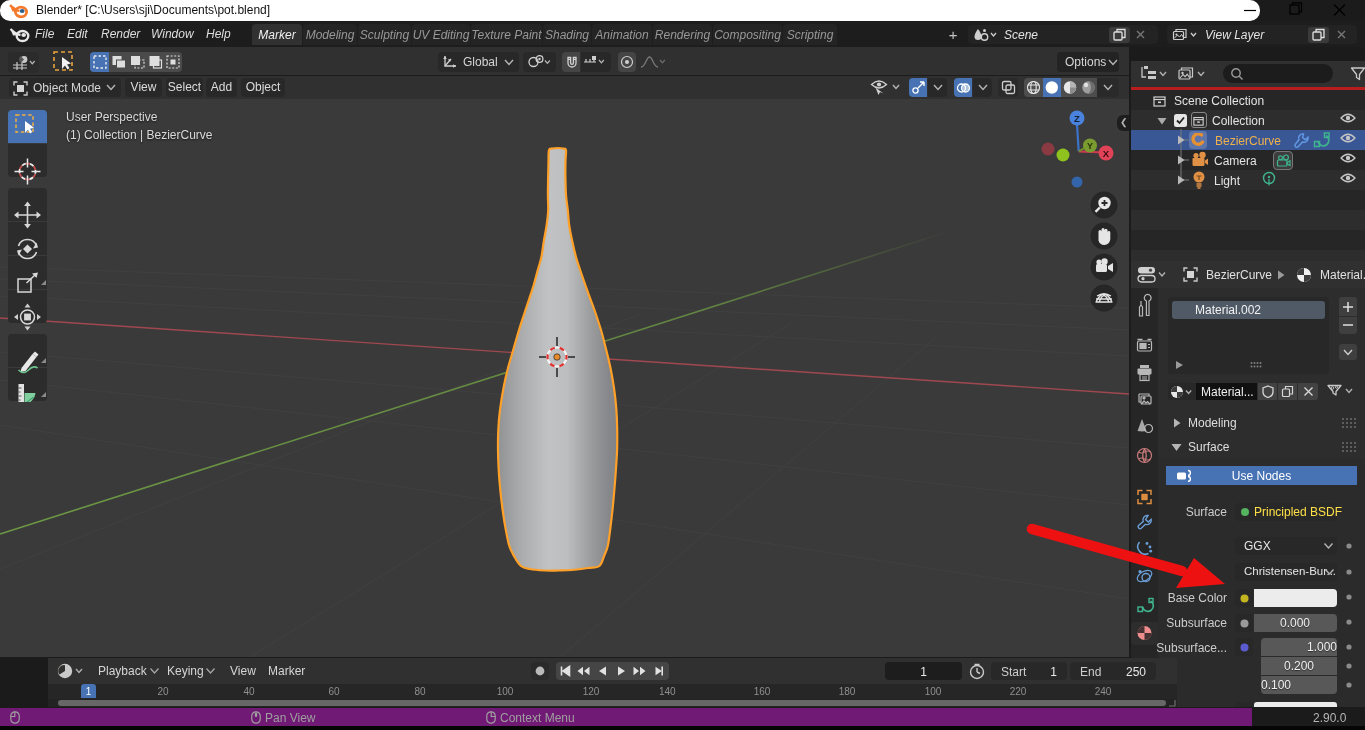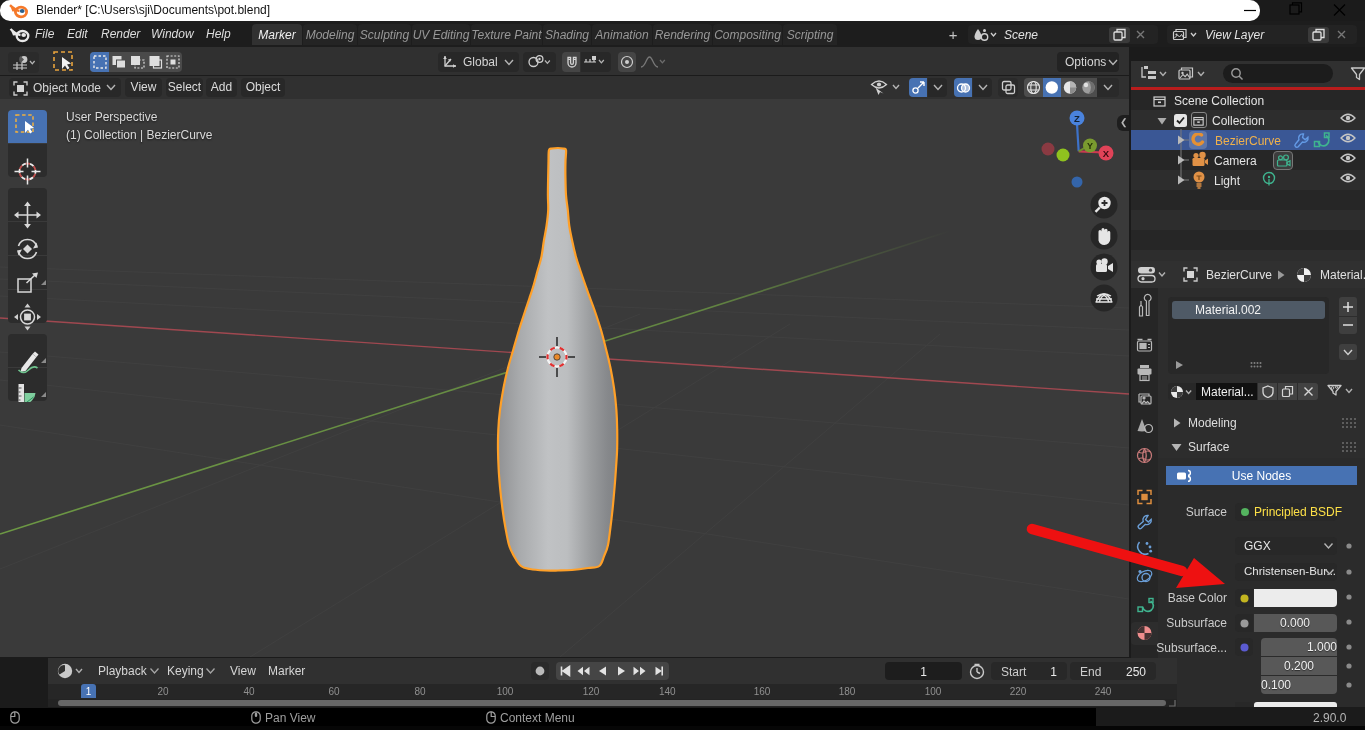--- a/index.html
+++ b/index.html
@@ -31,21 +31,21 @@
 .tool.sel { background:#4772b3; }
 
 
 #outliner { left:1131px; top:61px; width:234px; height:212px; background:#b91c1c; overflow:hidden; }
 #props { left:1131px; top:261px; width:234px; height:446px; background:#2d2d2d; overflow:hidden; }
 
 
 #timeline { left:0; top:658px; width:1129px; height:49px; background:#303030;margin-left:48px; }
 
 
-#status { left:0; top:708px; width:1096px; height:18px; background:#000000; color:#9f9f9f; }
+#status { left:0; top:708px; width:1252px; height:18px; background:#701a75; color:#9f9f9f; }
 #blackstrip { left:0; top:726px; width:1365px; height:4px; background:#060606; }
 
 .orow { position:absolute; left:0; width:234px; height:20px; }
 .prow-label { position:absolute; font-size:12px; color:#cccccc; text-align:right; }
 </style>
 </head>
 <body>
 
 <div class="abs" id="titlebar">
   <svg class="abs" style="left:9px;top:2px" width="20" height="17" viewBox="0 0 20 17">

